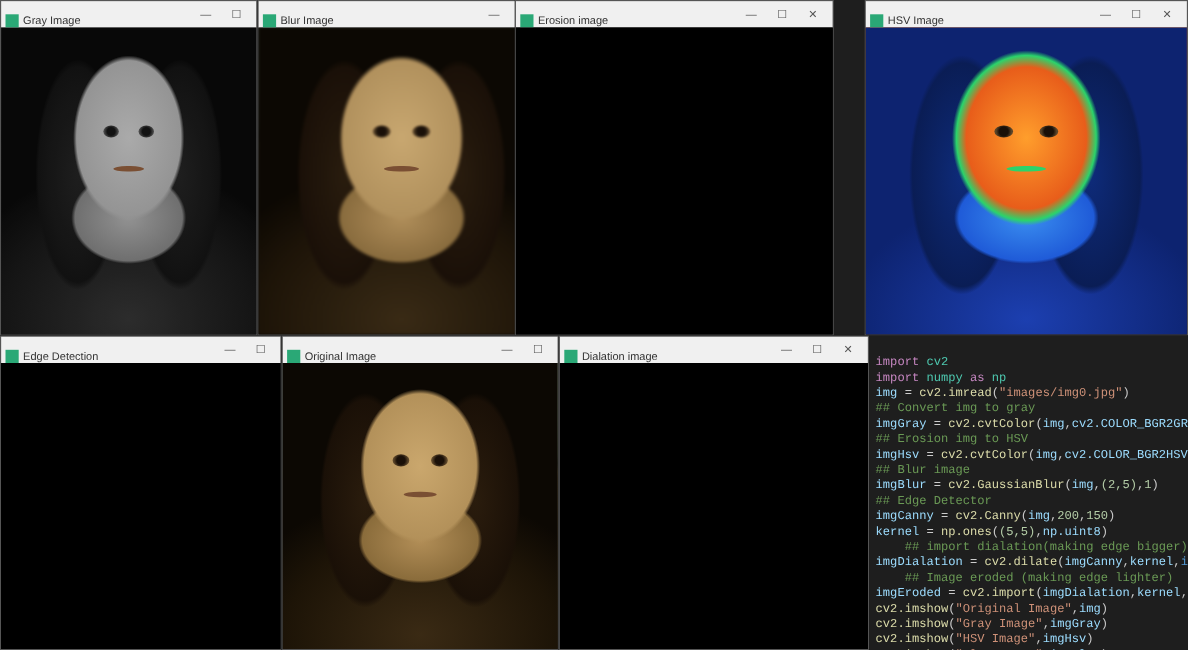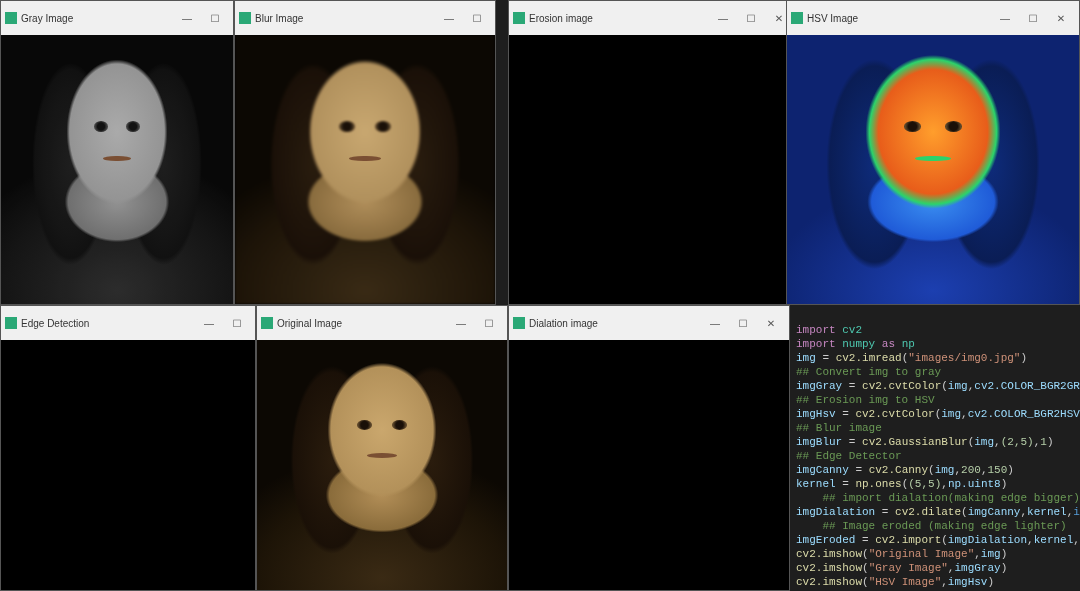--- a/index.html
+++ b/index.html
@@ -14,25 +14,25 @@
     position: relative;
   }
   .window {
     position: absolute;
     display: flex;
     flex-direction: column;
     background: #000;
     border: 1px solid #555;
   }
   .titlebar {
-    height: 34px;
+    height: 24px;
     background: #f0f0f0;
     color: #333;
     display: flex;
-    align-items: center;
+    align-items: flex-end;
     padding: 0 4px;
     font-size: 10px;
     flex-shrink: 0;
   }
   .titlebar .icon {
     width: 12px;
     height: 12px;
     margin-right: 4px;
     background: #2aa876;
     display: inline-block;
@@ -168,21 +168,21 @@
     <span class="title">Blur Image</span>
     <span class="tb-btn">—</span>
     <span class="tb-btn">☐</span>
   </div>
   <div class="content">
       <div class="mona"></div>
       <div class="mouth"></div>
     </div>
 </div>
 
-<div class="window" style="left:508px;top:0;width:290px;height:305px">
+<div class="window" style="left:468px;top:0;width:290px;height:305px">
   <div class="titlebar">
     <span class="icon"></span>
     <span class="title">Erosion image</span>
     <span class="tb-btn">—</span>
     <span class="tb-btn">☐</span>
     <span class="tb-btn close">✕</span>
   </div>
   <div class="content line-art">
     <svg viewBox="0 0 100 100" preserveAspectRatio="none">
         <use href="#mona-lines" stroke-width="2.2"></use>

